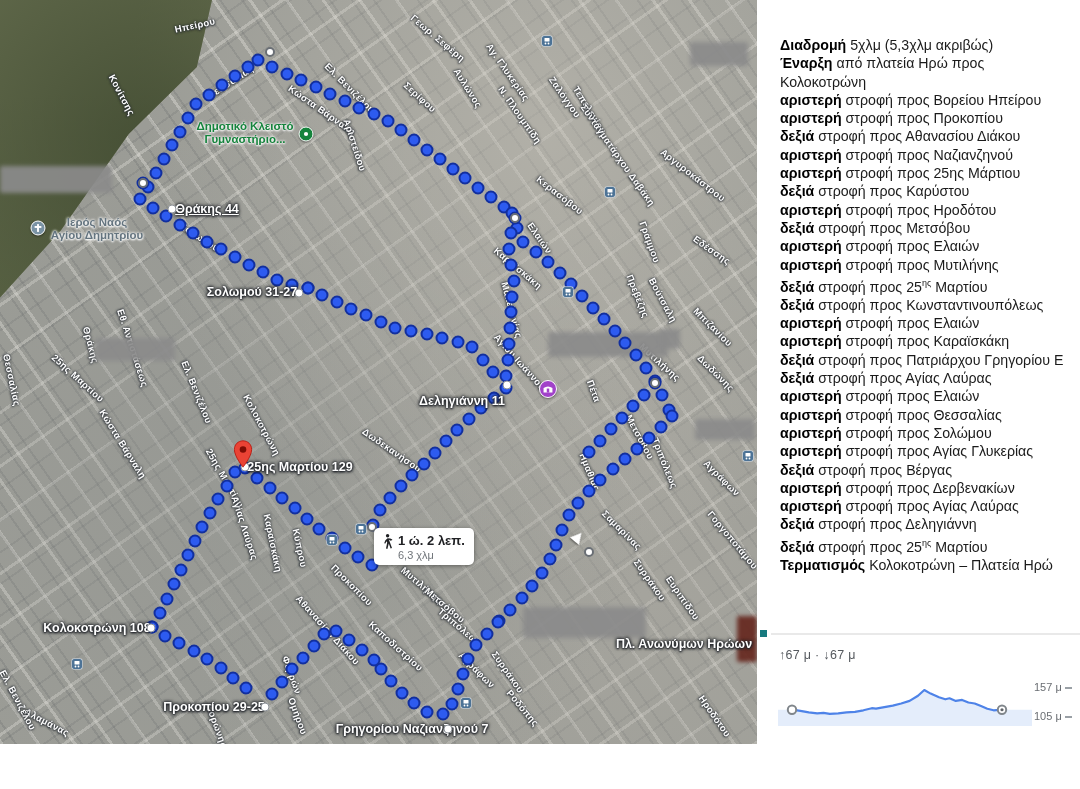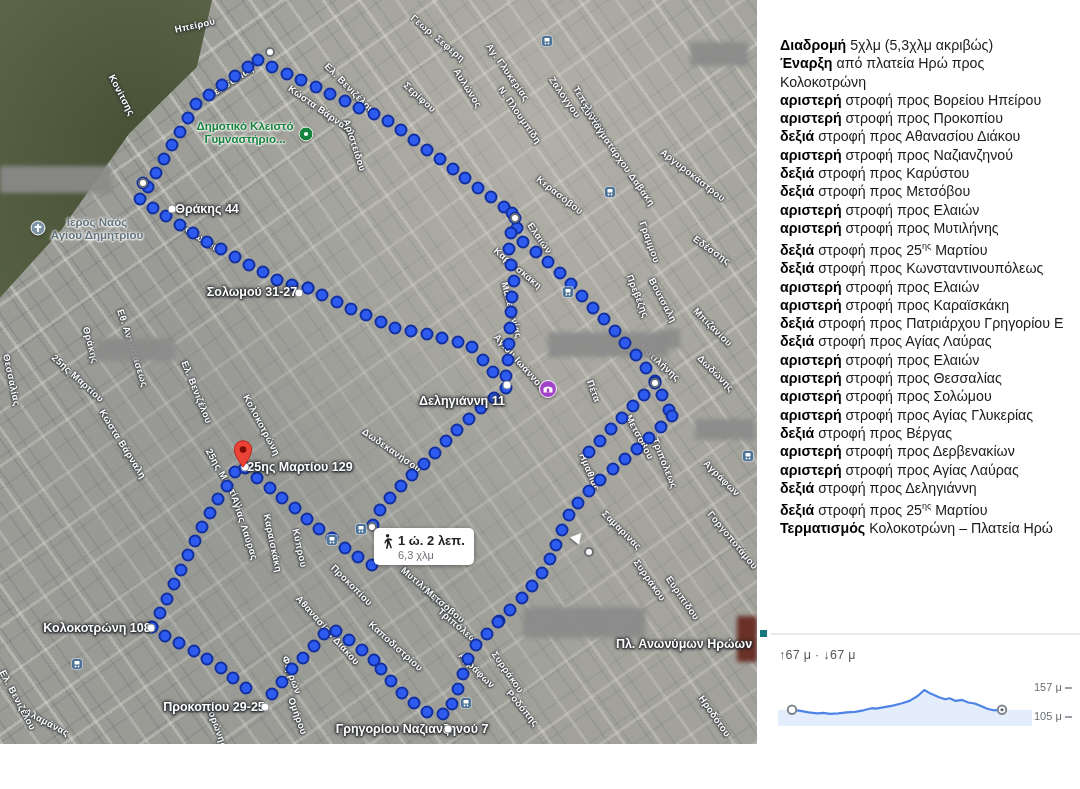--- a/index.html
+++ b/index.html
@@ -404,21 +404,21 @@
             <circle cx="7" cy="8" r="0.9" fill="#fff"></circle>
           </svg></div>
         <div class="transit" style="left: 748px; top: 456px;"><svg width="11" height="11" viewBox="0 0 11 11">
             <rect width="11" height="11" rx="2.5" fill="#4d7396" stroke="#e8eaed" stroke-width="1"></rect>
             <rect x="3" y="2.5" width="5" height="3.6" rx="0.6" fill="#fff"></rect>
             <circle cx="4" cy="8" r="0.9" fill="#fff"></circle>
             <circle cx="7" cy="8" r="0.9" fill="#fff"></circle>
           </svg></div>
       </div>
     <div id="addr-layer">
-        <div class="addr" style="left: 207px; top: 209px;">Θράκης 44</div>
+        <div class="addr" style="left: 207px; top: 209px; text-decoration: underline;">Θράκης 44</div>
         <div class="addr-dot" style="left: 172px; top: 209px;"></div>
         <div class="addr" style="left: 252px; top: 292px;">Σολωμού 31-27</div>
         <div class="addr-dot" style="left: 299px; top: 293px;"></div>
         <div class="addr" style="left: 462px; top: 401px; text-align: center;">Δεληγιάννη 11</div>
         <div class="addr-dot" style="left: 507px; top: 385px;"></div>
         <div class="addr" style="left: 300px; top: 467px;">25ης Μαρτίου 129</div>
         <div class="addr-dot" style="left: 245px; top: 467px;"></div>
         <div class="addr" style="left: 97px; top: 628px;">Κολοκοτρώνη 108</div>
         <div class="addr-dot" style="left: 151px; top: 628px;"></div>
         <div class="addr" style="left: 214px; top: 707px;">Προκοπίου 29-25</div>
@@ -454,21 +454,23 @@
   </div>
 
   <div id="panel">
       <div class="dir-line"><b>Διαδρομή</b> 5χλμ (5,3χλμ ακριβώς)</div>
       <div class="dir-line"><b>Έναρξη</b> από πλατεία Ηρώ προς</div>
       <div class="dir-line">Κολοκοτρώνη</div>
       <div class="dir-line"><b>αριστερή</b> στροφή προς Βορείου Ηπείρου</div>
       <div class="dir-line"><b>αριστερή</b> στροφή προς Προκοπίου</div>
       <div class="dir-line"><b>δεξιά</b> στροφή προς Αθανασίου Διάκου</div>
       <div class="dir-line"><b>αριστερή</b> στροφή προς Ναζιανζηνού</div>
+      <div class="dir-line"><b>αριστερή</b> στροφή προς 25ης Μάρτιου</div>
       <div class="dir-line"><b>δεξιά</b> στροφή προς Καρύστου</div>
+      <div class="dir-line"><b>αριστερή</b> στροφή προς Ηροδότου</div>
       <div class="dir-line"><b>δεξιά</b> στροφή προς Μετσόβου</div>
       <div class="dir-line"><b>αριστερή</b> στροφή προς Ελαιών</div>
       <div class="dir-line"><b>αριστερή</b> στροφή προς Μυτιλήνης</div>
       <div class="dir-line"><b>δεξιά</b> στροφή προς 25<sup>ης</sup> Μαρτίου</div>
       <div class="dir-line"><b>δεξιά</b> στροφή προς Κωνσταντινουπόλεως</div>
       <div class="dir-line"><b>αριστερή</b> στροφή προς Ελαιών</div>
       <div class="dir-line"><b>αριστερή</b> στροφή προς Καραϊσκάκη</div>
       <div class="dir-line"><b>δεξιά</b> στροφή προς Πατριάρχου Γρηγορίου Ε</div>
       <div class="dir-line"><b>δεξιά</b> στροφή προς Αγίας Λαύρας</div>
       <div class="dir-line"><b>αριστερή</b> στροφή προς Ελαιών</div>

